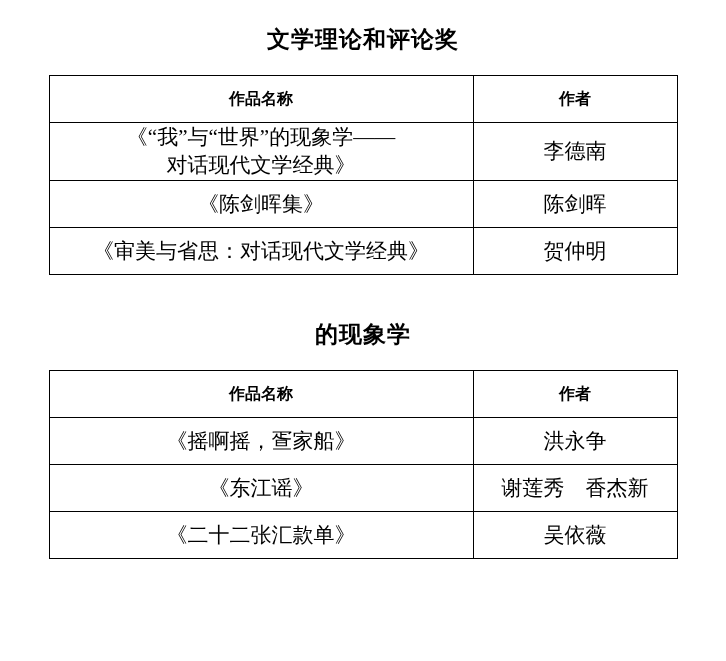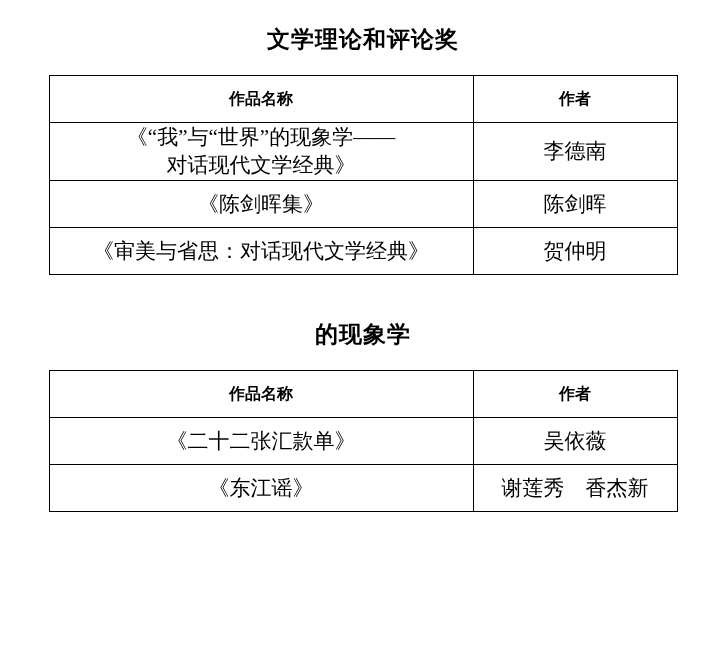--- a/index.html
+++ b/index.html
@@ -119,24 +119,28 @@
         <col class="col-author">
       </colgroup>
       <thead>
         <tr>
           <th>作品名称</th>
           <th>作者</th>
         </tr>
       </thead>
       <tbody>
         <tr>
-          <td>《二十二张汇款单》</td>
-          <td>吴依薇</td>
+          <td>《摇啊摇，疍家船》</td>
+          <td>洪永争</td>
         </tr>
         <tr>
           <td>《东江谣》</td>
           <td>谢莲秀　香杰新</td>
+        </tr>
+        <tr>
+          <td>《二十二张汇款单》</td>
+          <td>吴依薇</td>
         </tr>
       </tbody>
     </table>
   </div>
 
 </div>
 
 </body></html>

